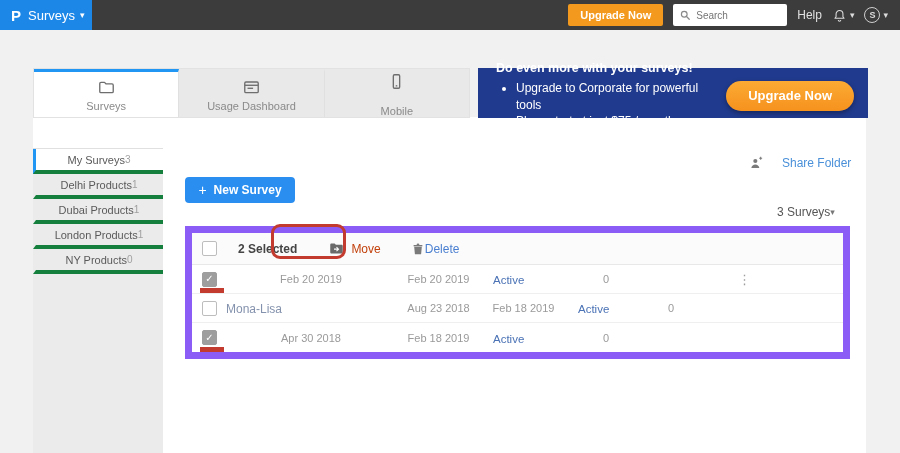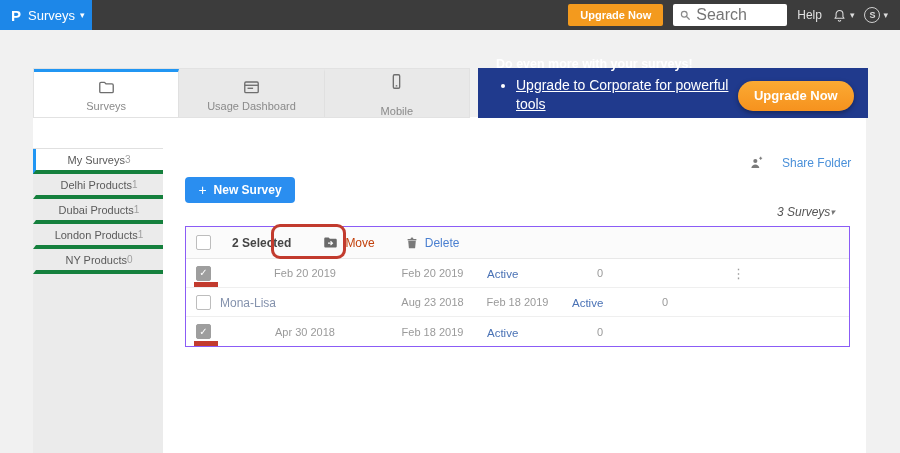--- a/index.html
+++ b/index.html
@@ -8,66 +8,66 @@
 
   
   .topbar { position:absolute; top:0; left:0; width:900px; height:30px; background:#3c3c3c; display:flex; align-items:center; }
   .logo-block { width:92px; height:30px; background:#1d87e8; color:#fff; display:flex; align-items:center; gap:7px; padding-left:11px; cursor:pointer; }
   .logo-p { font-weight:bold; font-size:15px; }
   .app-menu { font-size:13px; display:flex; align-items:center; gap:5px; }
   .caret { font-size:9px; line-height:1; }
   .topbar-right { margin-left:auto; display:flex; align-items:center; gap:10px; padding-right:12px; color:#e0e0e0; }
   .upgrade-btn-top { background:#f39a1e; color:#fff; border:none; font-weight:bold; font-size:11px; padding:5px 12px; border-radius:2px; cursor:pointer; font-family:inherit; }
   .searchbox { background:#fff; border-radius:2px; height:22px; width:114px; display:flex; align-items:center; padding:0 6px; gap:5px; color:#8a8a8a; }
-  .searchbox input { border:none; outline:none; width:80px; font-size:16px; color:#444; font-family:inherit; background:transparent; }
+  .searchbox input { border:none; outline:none; width:80px; font-size:10px; color:#444; font-family:inherit; background:transparent; }
   .help { font-size:12px; cursor:pointer; }
   .bell-wrap, .avatar-wrap { display:flex; align-items:center; gap:3px; cursor:pointer; color:#dcdcdc; }
   .avatar { width:16px; height:16px; border:1px solid #cfcfcf; border-radius:50%; display:flex; align-items:center; justify-content:center; font-size:9px; font-weight:bold; }
 
   
   .content-panel { position:absolute; left:33px; top:117px; width:833px; height:336px; background:#fff; }
 
   
   .tabstrip { position:absolute; left:33px; top:68px; width:437px; height:50px; display:flex; background:#e9e9e9; border:1px solid #e2e2e2; }
   .tab { flex:1; display:flex; flex-direction:column; align-items:center; justify-content:center; gap:3px; font-size:11px; color:#8a8a8a; border-top:3px solid transparent; border-right:1px solid #e0e0e0; cursor:pointer; }
   .tab:last-child { border-right:none;justify-content:space-between; }
   .tab svg { color:#6e6e6e; }
   .tab.active { background:#fff; border-top:3px solid #2196f3; }
 
   
   .banner { position:absolute; left:478px; top:68px; width:390px; height:50px; background:#203a8d; color:#fff; display:flex; align-items:center; padding:5px 14px 0 18px; }
   .banner-title { font-size:12.5px; font-weight:bold; }
-  .banner ul { margin:5px 0 0 20px; font-size:14px; line-height:1.4;text-decoration:underline; }
+  .banner ul { margin:5px 0 0 20px; font-size:12px; line-height:1.4; }
   .banner-cta { margin-left:auto; background:linear-gradient(#fbaa33,#f6921e); border:none; color:#fff; font-weight:bold; font-size:13px; width:128px; height:30px; border-radius:16px; box-shadow:0 2px 5px rgba(0,0,0,.35); cursor:pointer; font-family:inherit; }
 
   
   .sidebar { position:absolute; left:33px; top:148px; width:130px; height:305px; background:#ebebeb; border-top:1px solid #e0e0e0; }
   .side-item { height:25px; display:flex; align-items:center; justify-content:center; padding:0 12px 0 11px; font-size:11px; color:#5a5a5a; border-bottom:4px solid #15803d; border-left:3px solid transparent; cursor:pointer; }
   .side-item.active { background:#fff; border-left:3px solid #2196f3; }
   .side-count { color:#a0a0a0; font-size:10px; }
 
   
   .share-folder { position:absolute; top:155px; left:748px; display:flex; align-items:center; gap:18px; font-size:12px; color:#4a90d9; cursor:pointer; }
   .share-folder svg { color:#7a7a7a; }
   .new-survey { position:absolute; left:185px; top:177px; width:110px; height:26px; background:#2a8ef0; color:#fff; border:none; border-radius:4px; font-size:12px; font-weight:bold; display:flex; align-items:center; justify-content:center; gap:7px; cursor:pointer; font-family:inherit; }
   .new-survey .plus { font-weight:normal; font-size:14px; }
-  .surveys-count { position:absolute; top:205px; left:777px; font-size:12px; color:#555; display:flex; align-items:center; gap:0; cursor:pointer;font-style:italic; }
+  .surveys-count { position:absolute; top:205px; left:777px; font-size:12px; color:#555; display:flex; align-items:center; gap:0; cursor:pointer; }
   .surveys-count .caret { color:#777; }
 
   
-  .table { position:absolute; left:185px; top:226px; width:665px; background:#fff; border:1px solid #8b5cf6; }
+  .table { position:absolute; left:185px; top:226px; width:665px; background:#fff; border:7px solid #8b5cf6; }
   .toolbar { height:32px; background:#fbfbfb; display:flex; align-items:center; border-bottom:1px solid #e8e8e8; }
   .cb { width:15px; height:15px; border:1px solid #bdbdbd; border-radius:2px; background:#fff; display:inline-flex; align-items:center; justify-content:center; cursor:pointer; flex:none; }
   .cb.checked { background:#9e9e9e; border-color:#9e9e9e; }
   .cb .check { font-size:10px; color:#fff; line-height:1; }
   .toolbar .cb { margin-left:10px; }
   .selected-label { margin-left:21px; font-size:12px; font-weight:bold; color:#454545; }
   .move-btn { margin-left:32px; display:flex; align-items:center; gap:7px; font-size:12px; color:#c2410c; cursor:pointer; }
   .move-btn svg { color:#6a6a6a; }
-  .delete-btn { margin-left:30px; display:flex; align-items:center; gap:6px; font-size:12px; color:#4a7fd0; cursor:pointer; }
+  .delete-btn { margin-left:30px; display:flex; align-items:center; font-size:12px; color:#4a7fd0; cursor:pointer; }
   .delete-btn svg { color:#7a7a7a; }
 
   .row { height:29px; display:grid; grid-template-columns:34px 170px 85px 85px 80px 50px 1fr; align-items:center; border-bottom:1px solid #efefef; position:relative; }
   .row:last-child { border-bottom:none; }
   .cb-cell { display:flex; padding-left:10px; position:relative; height:100%; align-items:center; }
   .red-underline { position:absolute; left:8px; bottom:0; width:24px; height:5px; background:#c23b2e; }
   .title a { font-size:12px; color:#8492ad; text-decoration:none; cursor:pointer; }
   .row.first .title a { color:#1f3a6e; font-weight:bold; }
   .date { font-size:11px; color:#9a9a9a; text-align:center; }
   .status { padding-left:12px; }

